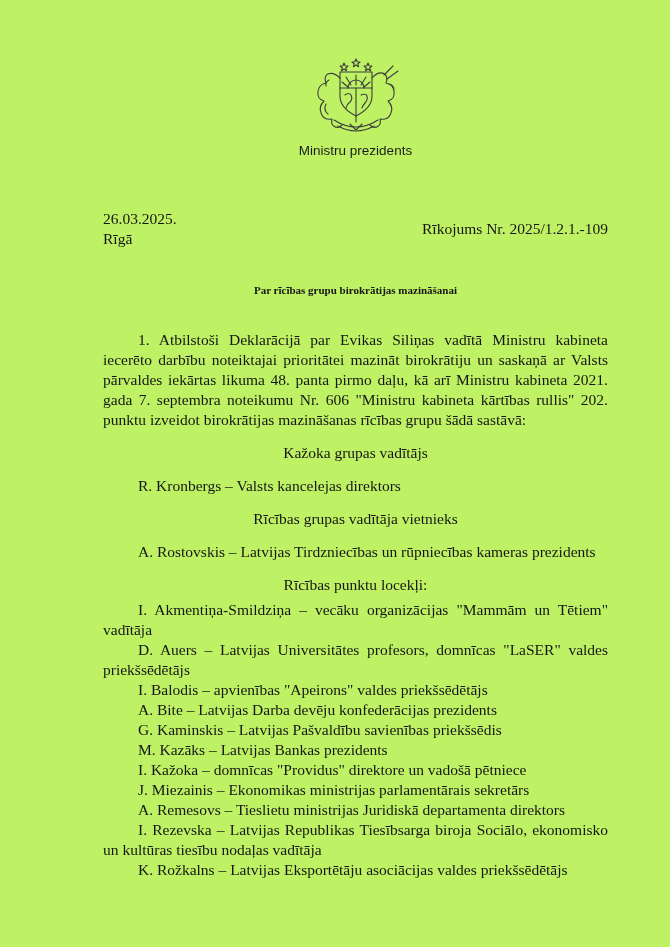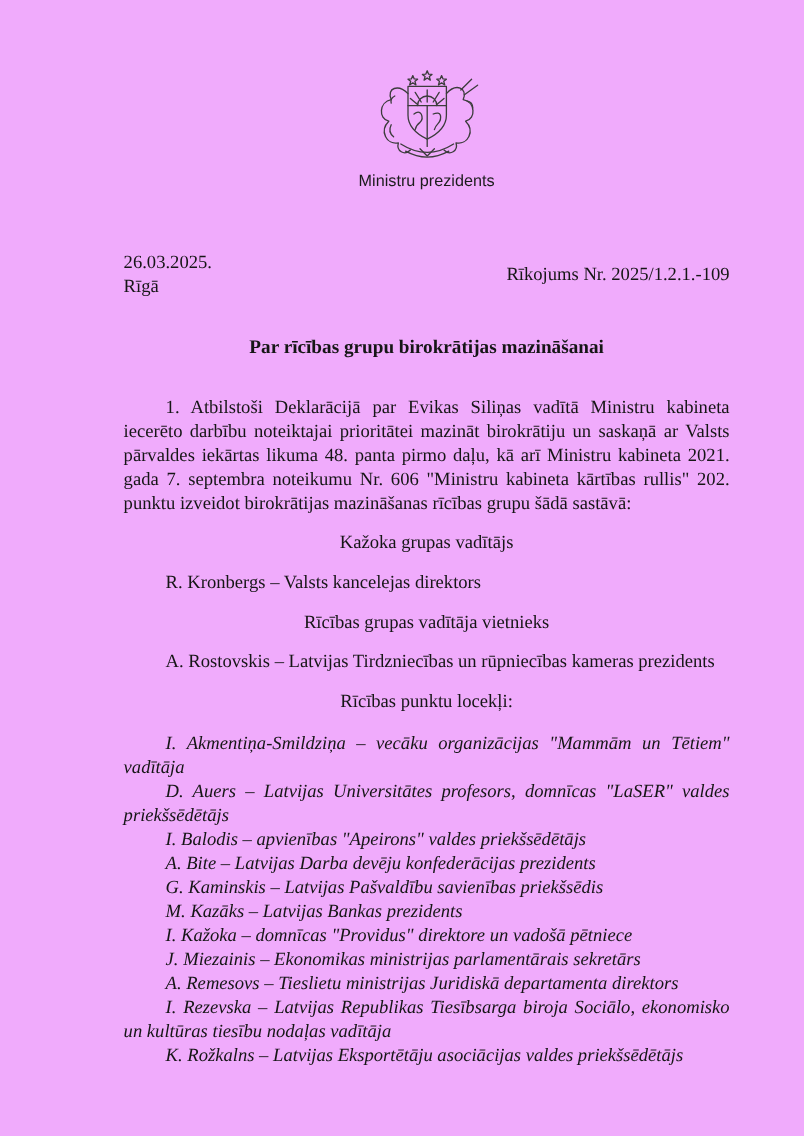--- a/index.html
+++ b/index.html
@@ -1,19 +1,19 @@
 <!DOCTYPE html>
 <html lang="lv"><head>
 <meta charset="utf-8">
 <style>
   html,body { margin:0; padding:0; background:#ffffff; }
   .page {
     position:relative;
     width:670px; height:947px;
-    background:#f0abfc;
+    background:#bef264;
     font-family:"Liberation Serif", serif;
     font-size:15.5px;
     line-height:20px;
     color:#161616;
     overflow:hidden;
     box-sizing:border-box;
   }
   .content {
     box-sizing:border-box;
     padding:0 62px 0 103px;
@@ -31,37 +31,37 @@
     display:flex;
     justify-content:space-between;
     align-items:center;
     margin-top:50px;
   }
   .meta-left div { line-height:20px; }
   .doc-number { line-height:20px; text-align:right;margin-left:48px; }
   .doc-title {
     text-align:center;
     font-weight:bold;
-    font-size:16px;
+    font-size:11px;
     margin:31px 0 0 0;
   }
   .para {
     margin:30px 0 0 0;
     text-align:justify;
     text-indent:35px;
   }
   .center-line {
     margin:13px 0 0 0;
     text-align:center;
   }
   .person-line {
     margin:13px 0 0 0;
     text-indent:35px;
   }
-  .members { margin-top:15px;font-style:italic; }
+  .members { margin-top:5px; }
   .members p {
     margin:0;
     text-indent:35px;
     text-align:justify;
   }
 </style>
 </head>
 <body>
 
 <div class="page">

